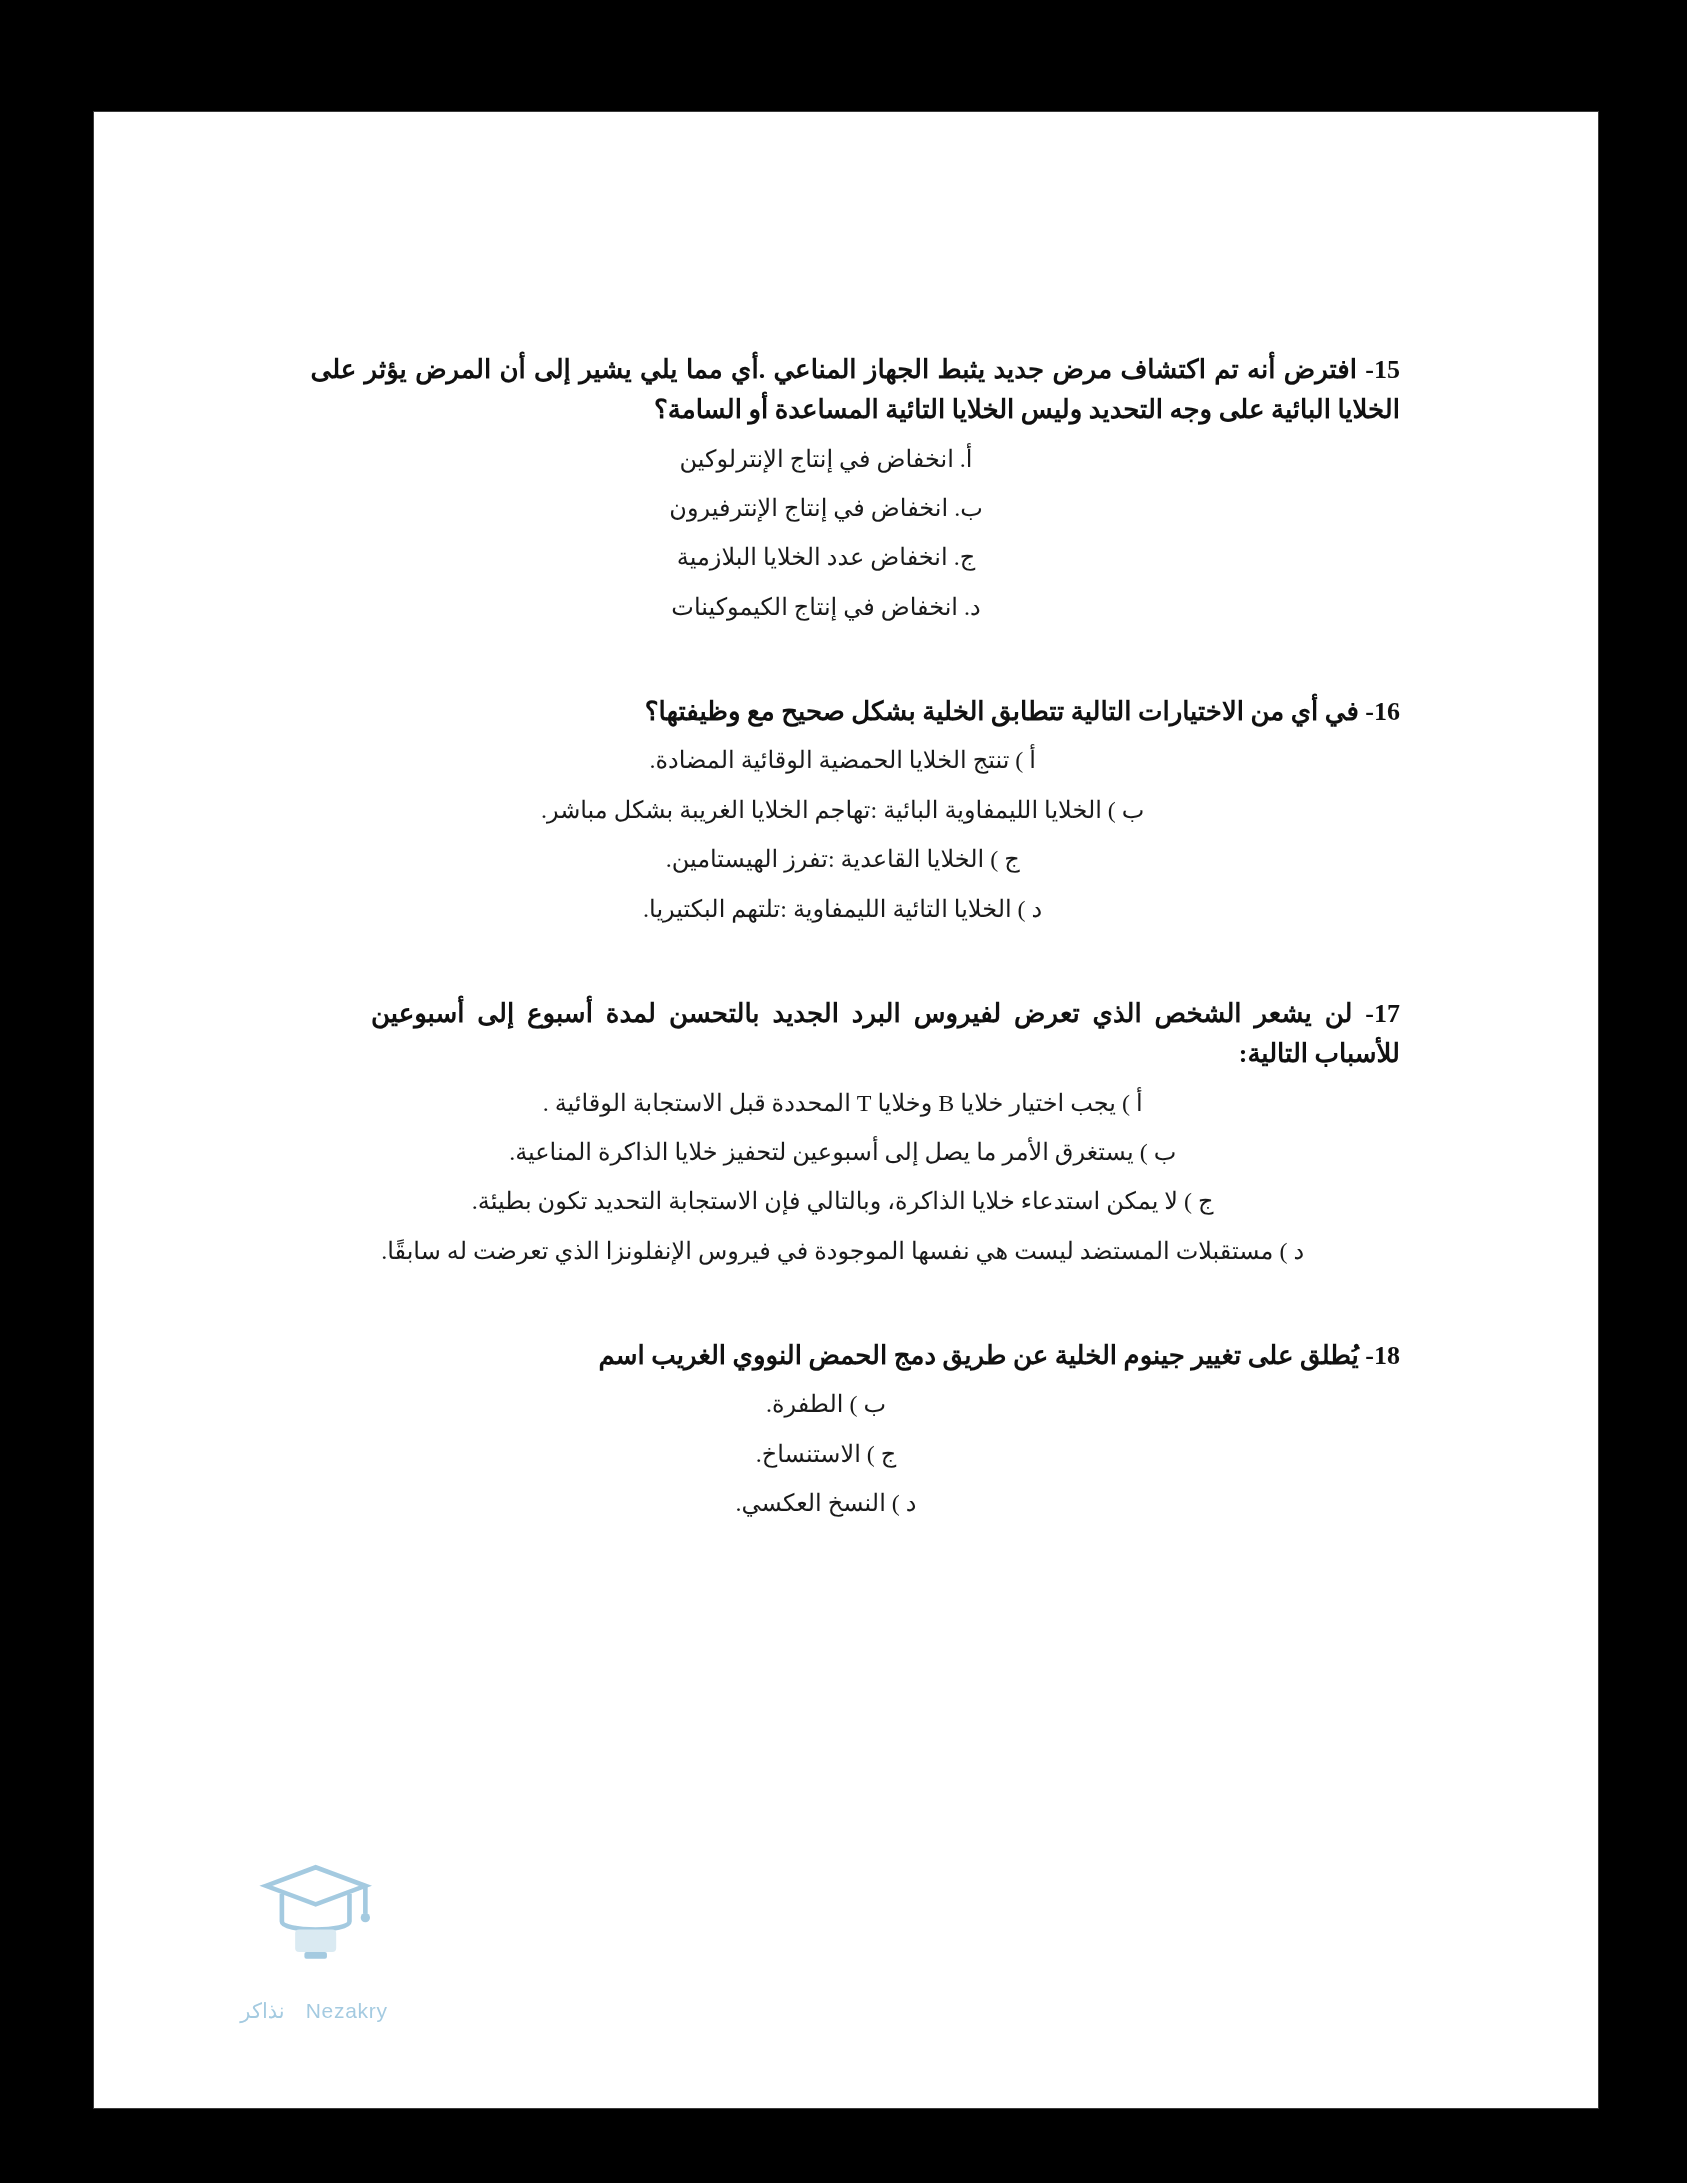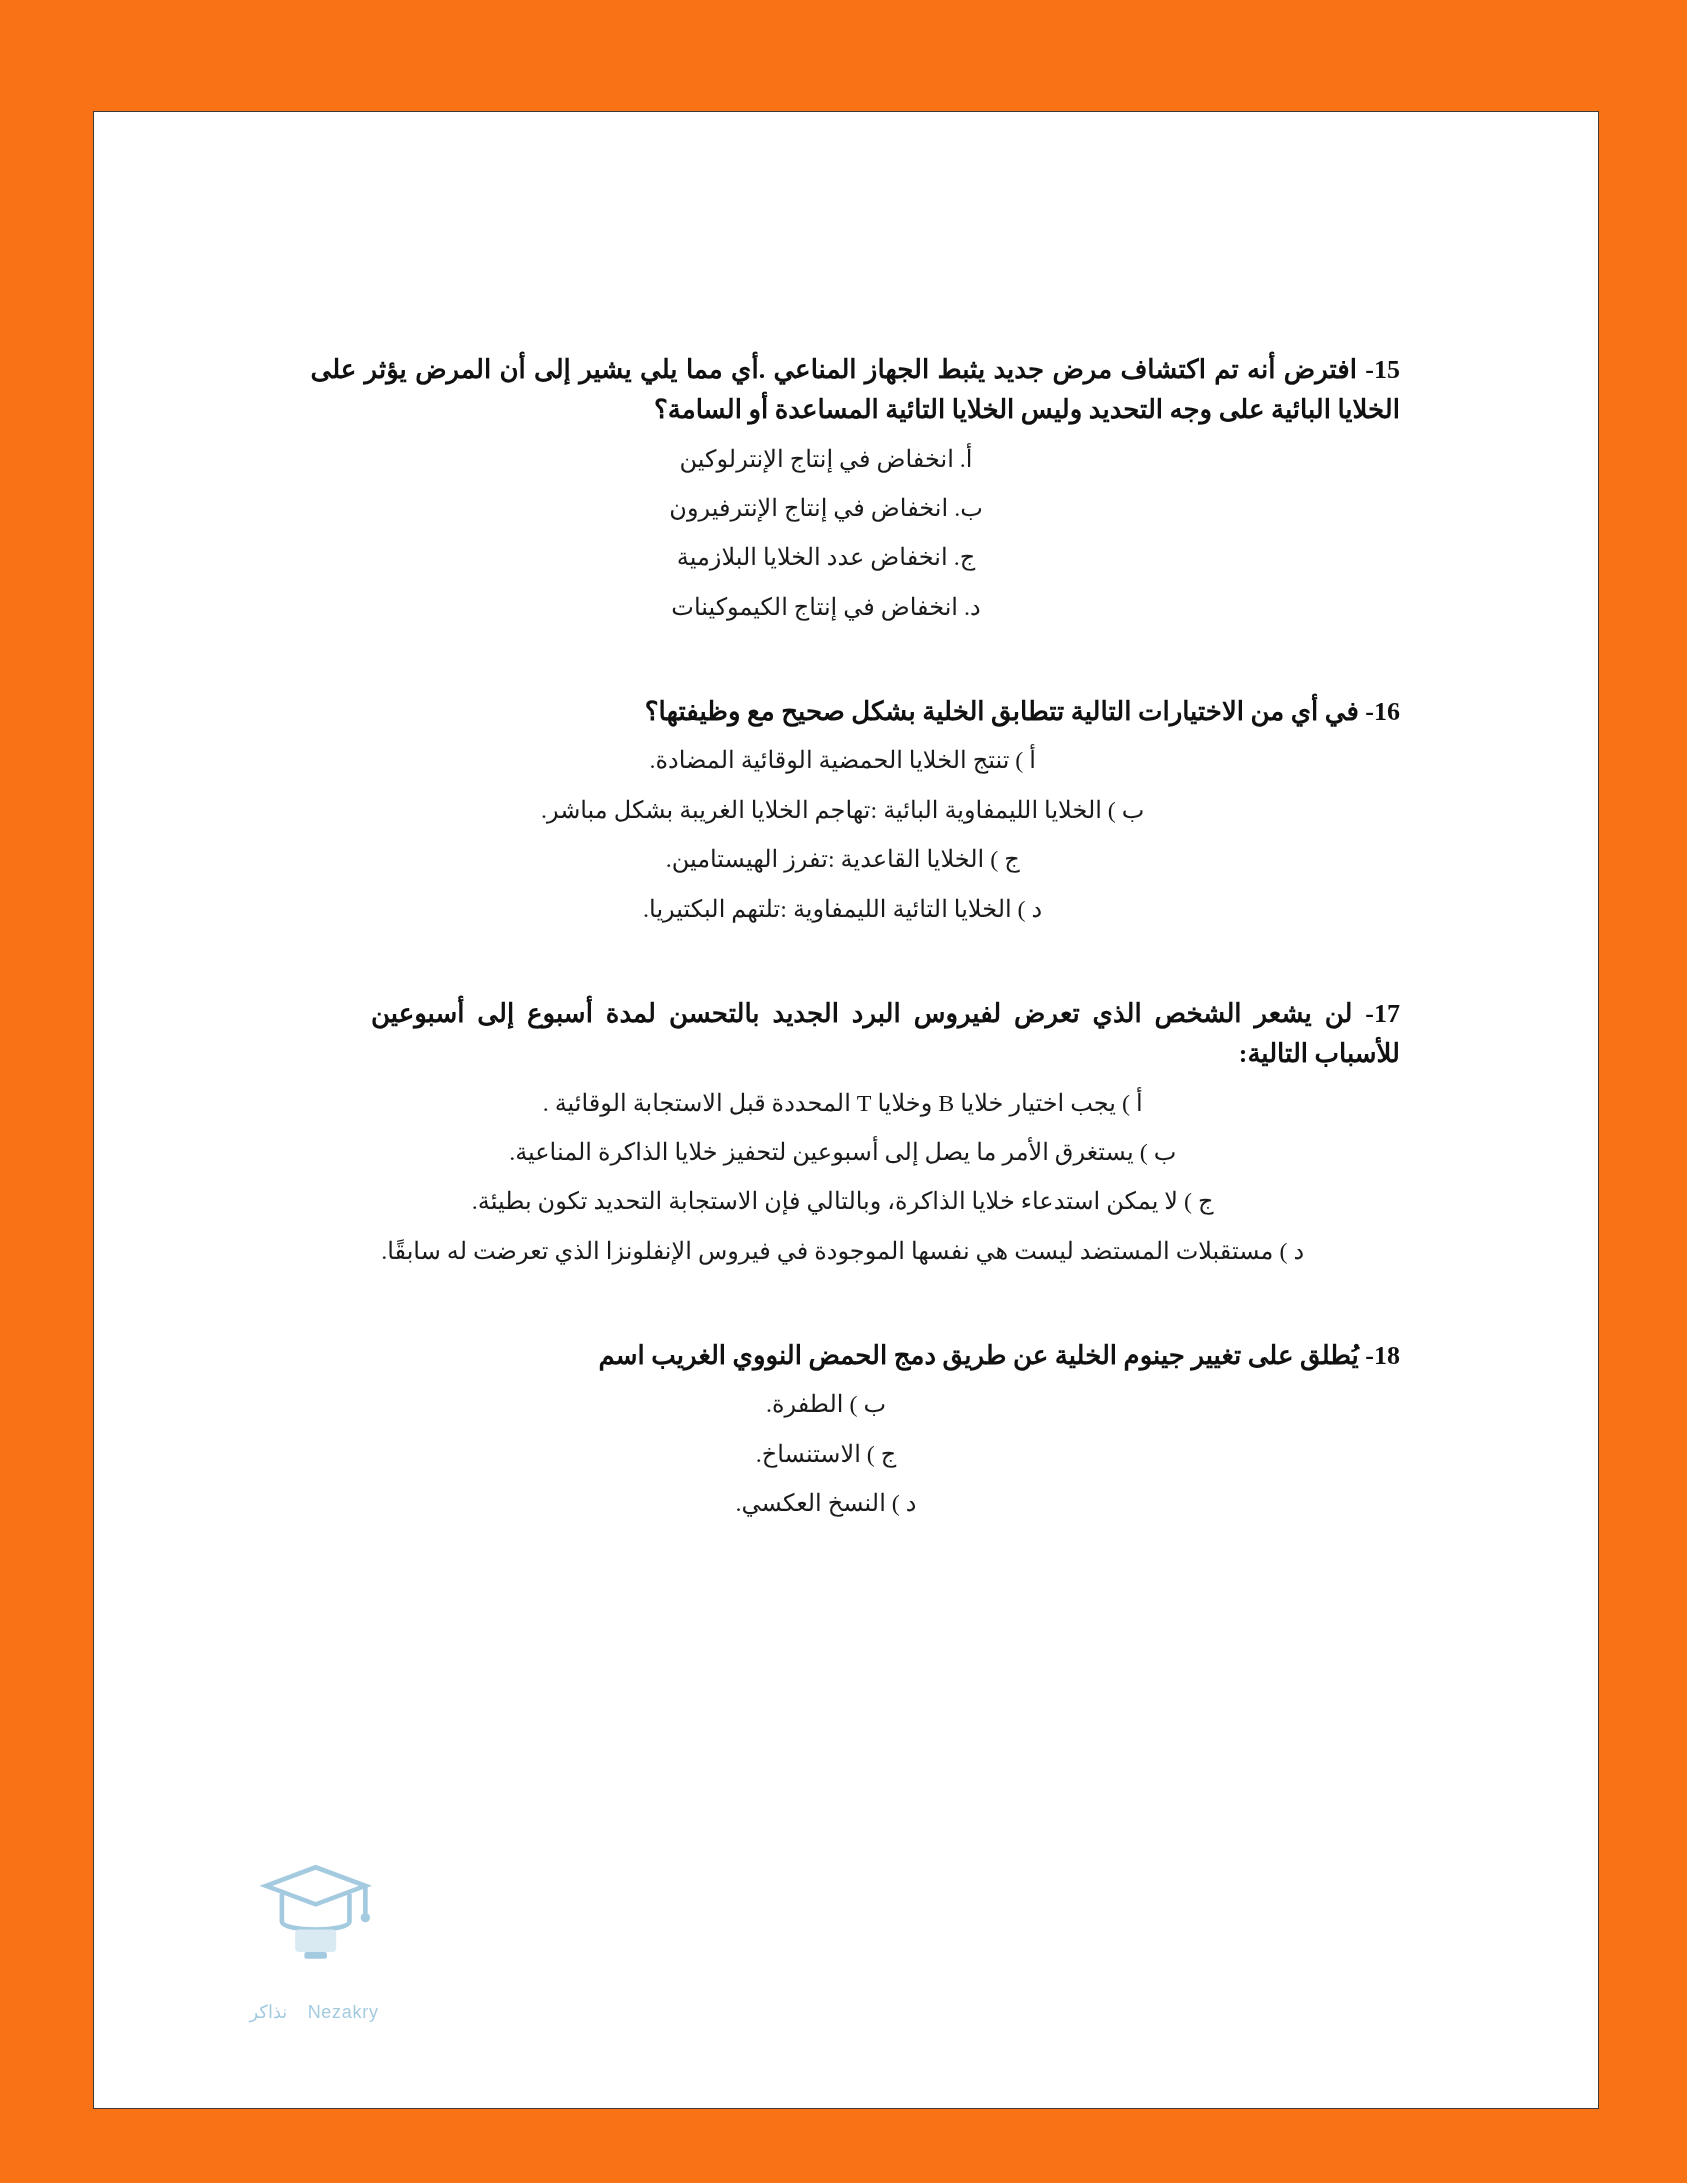--- a/index.html
+++ b/index.html
@@ -4,21 +4,21 @@
 <style>
   html, body {
     margin: 0;
     padding: 0;
     background: #ffffff;
   }
   .page {
     position: relative;
     width: 1687px;
     height: 2183px;
-    background: #f97316;
+    background: #000000;
     box-sizing: border-box;
     font-family: "Liberation Serif", "DejaVu Serif", serif;
   }
   
   .sheet {
     position: absolute;
     left: 93px;
     top: 111px;
     width: 1506px;
     height: 1998px;
@@ -77,21 +77,21 @@
     height: 165px;
     opacity: 0.55;
   }
   .wm-text {
     position: absolute;
     left: 0;
     bottom: 0;
     width: 218px;
     text-align: center;
     font-family: "Liberation Sans", sans-serif;
-    font-size: 18px;
+    font-size: 21px;
     color: #5aa0c8;
     letter-spacing: 0.7px;
   }
   .wm-mark {
     position: absolute;
     left: 53px;
     top: 0;
     width: 116px;
     height: 106px;
   }

